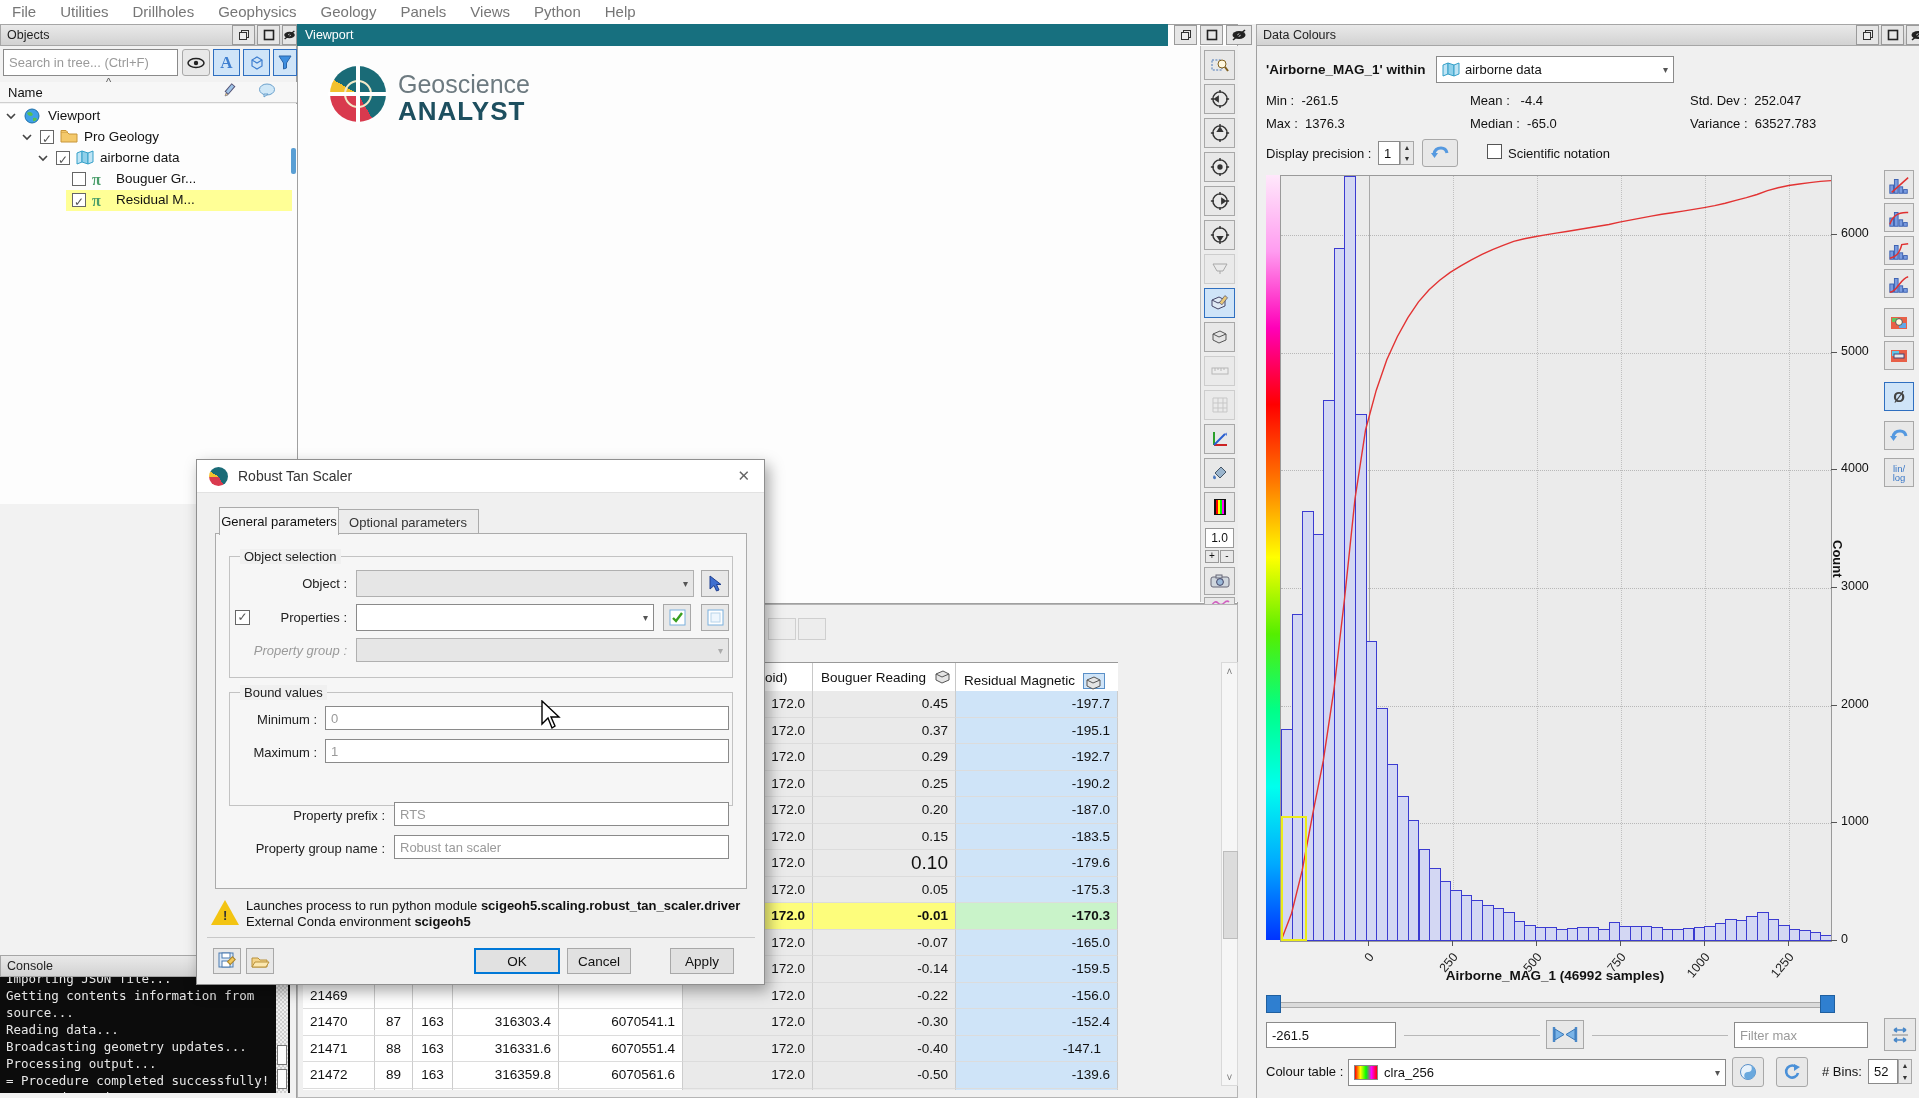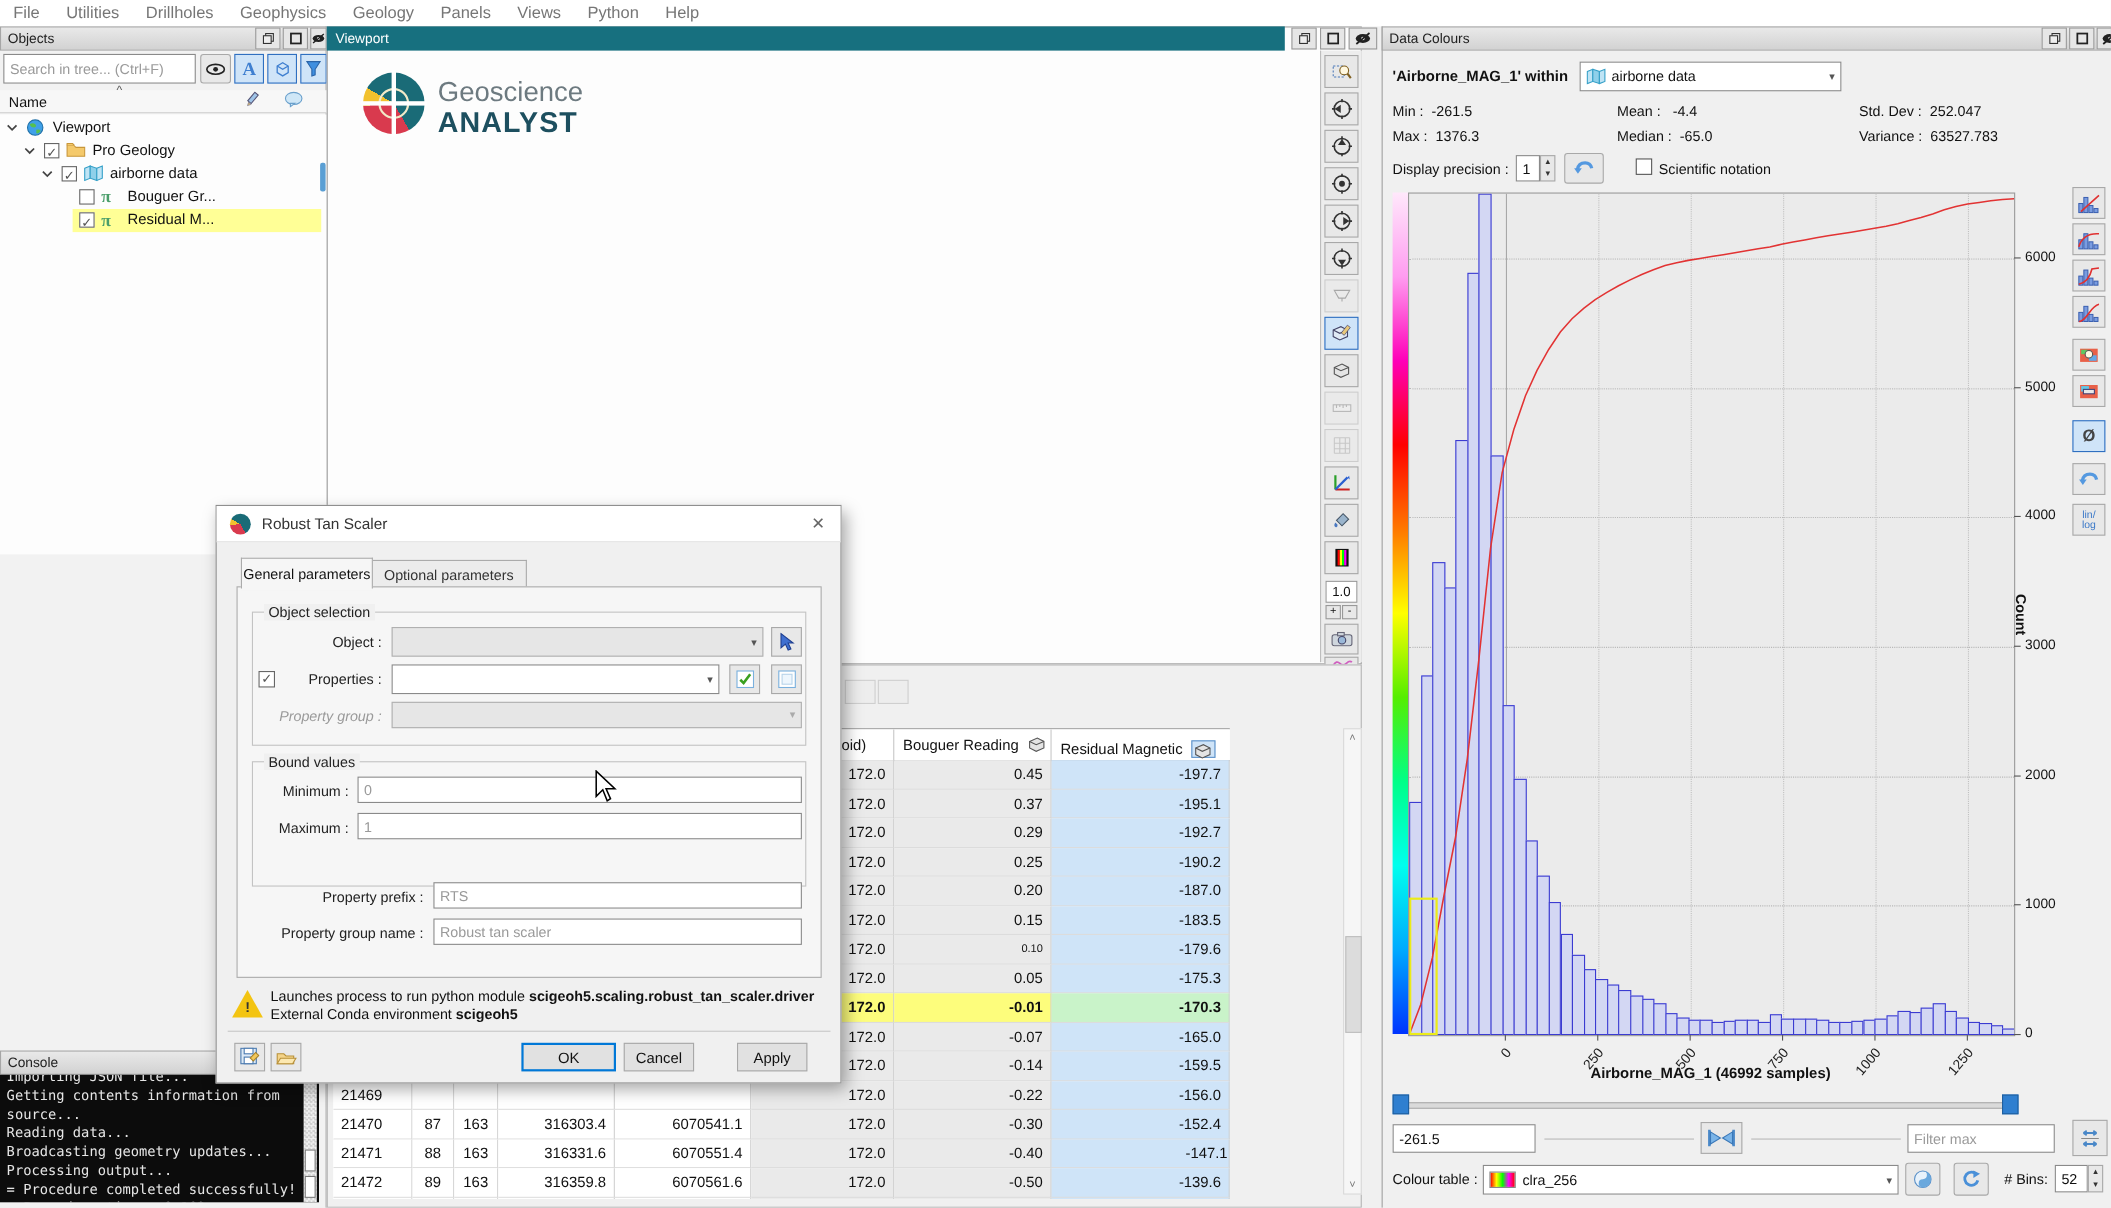--- a/index.html
+++ b/index.html
@@ -445,21 +445,21 @@
       <div style="position: absolute; left: 510px; top: 0px; width: 143px; height: 26.5px; background: rgb(234, 234, 234); display: flex; align-items: center; justify-content: flex-end; padding: 0px 7px; box-sizing: border-box; border-right: 1px solid rgb(205, 205, 205); border-bottom: 1px solid rgb(220, 220, 220); font-size: 13.5px;">0.15</div>
       <div style="position: absolute; left: 653px; top: 0px; width: 162px; height: 26.5px; background: rgb(207, 228, 248); display: flex; align-items: center; justify-content: flex-end; padding: 0px 7px; box-sizing: border-box; border-right: 1px solid rgb(205, 205, 205); border-bottom: 1px solid rgb(220, 220, 220); font-size: 13.5px;">-183.5</div>
     </div>
     <div style="position: absolute; left: 0px; top: 187px; width: 815px; height: 26.5px;">
       <div style="position: absolute; left: 0px; top: 0px; width: 72px; height: 26.5px; background: rgb(255, 255, 255); display: flex; align-items: center; justify-content: flex-start; padding: 0px 7px; box-sizing: border-box; border-right: 1px solid rgb(205, 205, 205); border-bottom: 1px solid rgb(220, 220, 220); font-size: 13.5px;"></div>
       <div style="position: absolute; left: 72px; top: 0px; width: 38px; height: 26.5px; background: rgb(255, 255, 255); display: flex; align-items: center; justify-content: center; padding: 0px 7px; box-sizing: border-box; border-right: 1px solid rgb(205, 205, 205); border-bottom: 1px solid rgb(220, 220, 220); font-size: 13.5px;"></div>
       <div style="position: absolute; left: 110px; top: 0px; width: 40px; height: 26.5px; background: rgb(255, 255, 255); display: flex; align-items: center; justify-content: center; padding: 0px 7px; box-sizing: border-box; border-right: 1px solid rgb(205, 205, 205); border-bottom: 1px solid rgb(220, 220, 220); font-size: 13.5px;"></div>
       <div style="position: absolute; left: 150px; top: 0px; width: 106px; height: 26.5px; background: rgb(255, 255, 255); display: flex; align-items: center; justify-content: flex-end; padding: 0px 7px; box-sizing: border-box; border-right: 1px solid rgb(205, 205, 205); border-bottom: 1px solid rgb(220, 220, 220); font-size: 13.5px;"></div>
       <div style="position: absolute; left: 256px; top: 0px; width: 124px; height: 26.5px; background: rgb(255, 255, 255); display: flex; align-items: center; justify-content: flex-end; padding: 0px 7px; box-sizing: border-box; border-right: 1px solid rgb(205, 205, 205); border-bottom: 1px solid rgb(220, 220, 220); font-size: 13.5px;"></div>
       <div style="position: absolute; left: 380px; top: 0px; width: 130px; height: 26.5px; background: rgb(234, 234, 234); display: flex; align-items: center; justify-content: flex-end; padding: 0px 7px; box-sizing: border-box; border-right: 1px solid rgb(205, 205, 205); border-bottom: 1px solid rgb(220, 220, 220); font-size: 13.5px;">172.0</div>
-      <div style="position: absolute; left: 510px; top: 0px; width: 143px; height: 26.5px; background: rgb(234, 234, 234); display: flex; align-items: center; justify-content: flex-end; padding: 0px 7px; box-sizing: border-box; border-right: 1px solid rgb(205, 205, 205); border-bottom: 1px solid rgb(220, 220, 220); font-size: 10px;">0.10</div>
+      <div style="position: absolute; left: 510px; top: 0px; width: 143px; height: 26.5px; background: rgb(234, 234, 234); display: flex; align-items: center; justify-content: flex-end; padding: 0px 7px; box-sizing: border-box; border-right: 1px solid rgb(205, 205, 205); border-bottom: 1px solid rgb(220, 220, 220); font-size: 19px;">0.10</div>
       <div style="position: absolute; left: 653px; top: 0px; width: 162px; height: 26.5px; background: rgb(207, 228, 248); display: flex; align-items: center; justify-content: flex-end; padding: 0px 7px; box-sizing: border-box; border-right: 1px solid rgb(205, 205, 205); border-bottom: 1px solid rgb(220, 220, 220); font-size: 13.5px;">-179.6</div>
     </div>
     <div style="position: absolute; left: 0px; top: 213.5px; width: 815px; height: 26.5px;">
       <div style="position: absolute; left: 0px; top: 0px; width: 72px; height: 26.5px; background: rgb(255, 255, 255); display: flex; align-items: center; justify-content: flex-start; padding: 0px 7px; box-sizing: border-box; border-right: 1px solid rgb(205, 205, 205); border-bottom: 1px solid rgb(220, 220, 220); font-size: 13.5px;"></div>
       <div style="position: absolute; left: 72px; top: 0px; width: 38px; height: 26.5px; background: rgb(255, 255, 255); display: flex; align-items: center; justify-content: center; padding: 0px 7px; box-sizing: border-box; border-right: 1px solid rgb(205, 205, 205); border-bottom: 1px solid rgb(220, 220, 220); font-size: 13.5px;"></div>
       <div style="position: absolute; left: 110px; top: 0px; width: 40px; height: 26.5px; background: rgb(255, 255, 255); display: flex; align-items: center; justify-content: center; padding: 0px 7px; box-sizing: border-box; border-right: 1px solid rgb(205, 205, 205); border-bottom: 1px solid rgb(220, 220, 220); font-size: 13.5px;"></div>
       <div style="position: absolute; left: 150px; top: 0px; width: 106px; height: 26.5px; background: rgb(255, 255, 255); display: flex; align-items: center; justify-content: flex-end; padding: 0px 7px; box-sizing: border-box; border-right: 1px solid rgb(205, 205, 205); border-bottom: 1px solid rgb(220, 220, 220); font-size: 13.5px;"></div>
       <div style="position: absolute; left: 256px; top: 0px; width: 124px; height: 26.5px; background: rgb(255, 255, 255); display: flex; align-items: center; justify-content: flex-end; padding: 0px 7px; box-sizing: border-box; border-right: 1px solid rgb(205, 205, 205); border-bottom: 1px solid rgb(220, 220, 220); font-size: 13.5px;"></div>
       <div style="position: absolute; left: 380px; top: 0px; width: 130px; height: 26.5px; background: rgb(234, 234, 234); display: flex; align-items: center; justify-content: flex-end; padding: 0px 7px; box-sizing: border-box; border-right: 1px solid rgb(205, 205, 205); border-bottom: 1px solid rgb(220, 220, 220); font-size: 13.5px;">172.0</div>
       <div style="position: absolute; left: 510px; top: 0px; width: 143px; height: 26.5px; background: rgb(234, 234, 234); display: flex; align-items: center; justify-content: flex-end; padding: 0px 7px; box-sizing: border-box; border-right: 1px solid rgb(205, 205, 205); border-bottom: 1px solid rgb(220, 220, 220); font-size: 13.5px;">0.05</div>
@@ -516,21 +516,21 @@
       <div style="position: absolute; left: 653px; top: 0px; width: 162px; height: 26.5px; background: rgb(207, 228, 248); display: flex; align-items: center; justify-content: flex-end; padding: 0px 7px; box-sizing: border-box; border-right: 1px solid rgb(205, 205, 205); border-bottom: 1px solid rgb(220, 220, 220); font-size: 13.5px;">-152.4</div>
     </div>
     <div style="position: absolute; left: 0px; top: 372.5px; width: 815px; height: 26.5px;">
       <div style="position: absolute; left: 0px; top: 0px; width: 72px; height: 26.5px; background: rgb(255, 255, 255); display: flex; align-items: center; justify-content: flex-start; padding: 0px 7px; box-sizing: border-box; border-right: 1px solid rgb(205, 205, 205); border-bottom: 1px solid rgb(220, 220, 220); font-size: 13.5px;">21471</div>
       <div style="position: absolute; left: 72px; top: 0px; width: 38px; height: 26.5px; background: rgb(255, 255, 255); display: flex; align-items: center; justify-content: center; padding: 0px 7px; box-sizing: border-box; border-right: 1px solid rgb(205, 205, 205); border-bottom: 1px solid rgb(220, 220, 220); font-size: 13.5px;">88</div>
       <div style="position: absolute; left: 110px; top: 0px; width: 40px; height: 26.5px; background: rgb(255, 255, 255); display: flex; align-items: center; justify-content: center; padding: 0px 7px; box-sizing: border-box; border-right: 1px solid rgb(205, 205, 205); border-bottom: 1px solid rgb(220, 220, 220); font-size: 13.5px;">163</div>
       <div style="position: absolute; left: 150px; top: 0px; width: 106px; height: 26.5px; background: rgb(255, 255, 255); display: flex; align-items: center; justify-content: flex-end; padding: 0px 7px; box-sizing: border-box; border-right: 1px solid rgb(205, 205, 205); border-bottom: 1px solid rgb(220, 220, 220); font-size: 13.5px;">316331.6</div>
       <div style="position: absolute; left: 256px; top: 0px; width: 124px; height: 26.5px; background: rgb(255, 255, 255); display: flex; align-items: center; justify-content: flex-end; padding: 0px 7px; box-sizing: border-box; border-right: 1px solid rgb(205, 205, 205); border-bottom: 1px solid rgb(220, 220, 220); font-size: 13.5px;">6070551.4</div>
       <div style="position: absolute; left: 380px; top: 0px; width: 130px; height: 26.5px; background: rgb(234, 234, 234); display: flex; align-items: center; justify-content: flex-end; padding: 0px 7px; box-sizing: border-box; border-right: 1px solid rgb(205, 205, 205); border-bottom: 1px solid rgb(220, 220, 220); font-size: 13.5px;">172.0</div>
       <div style="position: absolute; left: 510px; top: 0px; width: 143px; height: 26.5px; background: rgb(234, 234, 234); display: flex; align-items: center; justify-content: flex-end; padding: 0px 7px; box-sizing: border-box; border-right: 1px solid rgb(205, 205, 205); border-bottom: 1px solid rgb(220, 220, 220); font-size: 13.5px;">-0.40</div>
-      <div style="position: absolute; left: 653px; top: 0px; width: 162px; height: 26.5px; background: rgb(207, 228, 248); display: flex; align-items: center; justify-content: flex-end; padding: 0px 1px; box-sizing: border-box; border-right: 1px solid rgb(205, 205, 205); border-bottom: 1px solid rgb(220, 220, 220); font-size: 13.5px;">-147.1</div>
+      <div style="position: absolute; left: 653px; top: 0px; width: 162px; height: 26.5px; background: rgb(207, 228, 248); display: flex; align-items: center; justify-content: flex-end; padding: 0px 16px; box-sizing: border-box; border-right: 1px solid rgb(205, 205, 205); border-bottom: 1px solid rgb(220, 220, 220); font-size: 13.5px;">-147.1</div>
     </div>
     <div style="position: absolute; left: 0px; top: 399px; width: 815px; height: 26.5px;">
       <div style="position: absolute; left: 0px; top: 0px; width: 72px; height: 26.5px; background: rgb(255, 255, 255); display: flex; align-items: center; justify-content: flex-start; padding: 0px 7px; box-sizing: border-box; border-right: 1px solid rgb(205, 205, 205); border-bottom: 1px solid rgb(220, 220, 220); font-size: 13.5px;">21472</div>
       <div style="position: absolute; left: 72px; top: 0px; width: 38px; height: 26.5px; background: rgb(255, 255, 255); display: flex; align-items: center; justify-content: center; padding: 0px 7px; box-sizing: border-box; border-right: 1px solid rgb(205, 205, 205); border-bottom: 1px solid rgb(220, 220, 220); font-size: 13.5px;">89</div>
       <div style="position: absolute; left: 110px; top: 0px; width: 40px; height: 26.5px; background: rgb(255, 255, 255); display: flex; align-items: center; justify-content: center; padding: 0px 7px; box-sizing: border-box; border-right: 1px solid rgb(205, 205, 205); border-bottom: 1px solid rgb(220, 220, 220); font-size: 13.5px;">163</div>
       <div style="position: absolute; left: 150px; top: 0px; width: 106px; height: 26.5px; background: rgb(255, 255, 255); display: flex; align-items: center; justify-content: flex-end; padding: 0px 7px; box-sizing: border-box; border-right: 1px solid rgb(205, 205, 205); border-bottom: 1px solid rgb(220, 220, 220); font-size: 13.5px;">316359.8</div>
       <div style="position: absolute; left: 256px; top: 0px; width: 124px; height: 26.5px; background: rgb(255, 255, 255); display: flex; align-items: center; justify-content: flex-end; padding: 0px 7px; box-sizing: border-box; border-right: 1px solid rgb(205, 205, 205); border-bottom: 1px solid rgb(220, 220, 220); font-size: 13.5px;">6070561.6</div>
       <div style="position: absolute; left: 380px; top: 0px; width: 130px; height: 26.5px; background: rgb(234, 234, 234); display: flex; align-items: center; justify-content: flex-end; padding: 0px 7px; box-sizing: border-box; border-right: 1px solid rgb(205, 205, 205); border-bottom: 1px solid rgb(220, 220, 220); font-size: 13.5px;">172.0</div>
       <div style="position: absolute; left: 510px; top: 0px; width: 143px; height: 26.5px; background: rgb(234, 234, 234); display: flex; align-items: center; justify-content: flex-end; padding: 0px 7px; box-sizing: border-box; border-right: 1px solid rgb(205, 205, 205); border-bottom: 1px solid rgb(220, 220, 220); font-size: 13.5px;">-0.50</div>
       <div style="position: absolute; left: 653px; top: 0px; width: 162px; height: 26.5px; background: rgb(207, 228, 248); display: flex; align-items: center; justify-content: flex-end; padding: 0px 7px; box-sizing: border-box; border-right: 1px solid rgb(205, 205, 205); border-bottom: 1px solid rgb(220, 220, 220); font-size: 13.5px;">-139.6</div>

